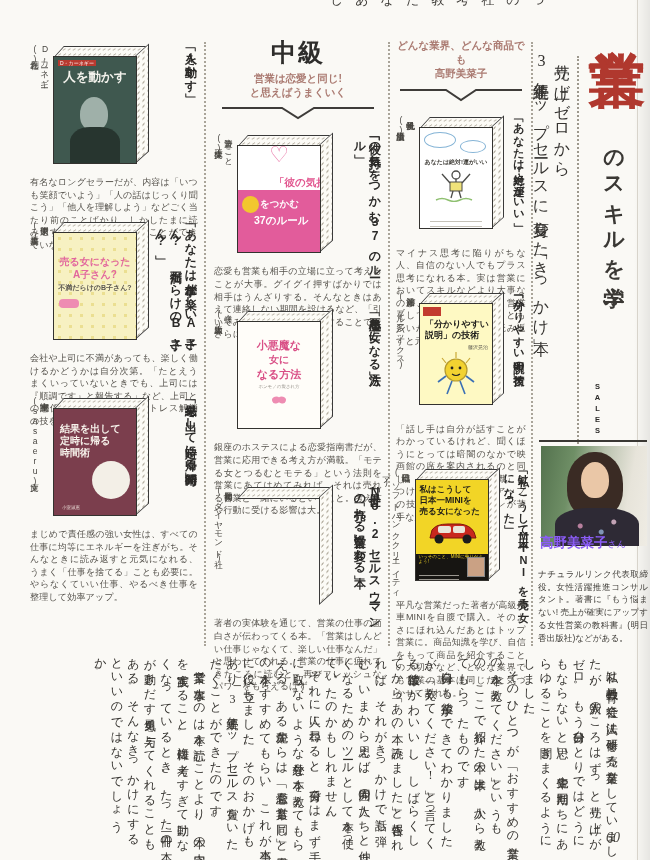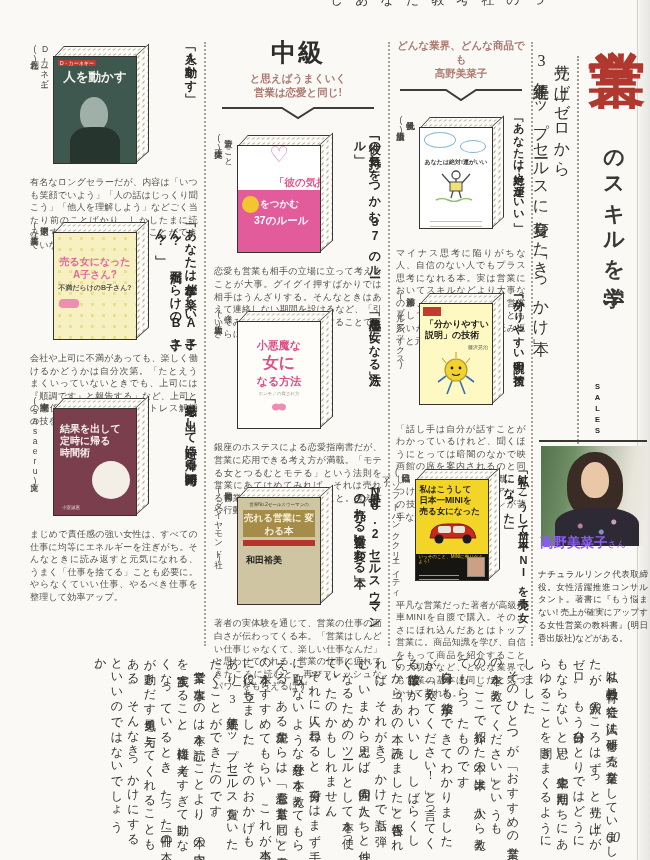--- a/index.html
+++ b/index.html
@@ -83,21 +83,21 @@
   .cv3 .sub{position:absolute;left:8px;bottom:5px;color:#e8d9d4;font-size:4.5px;}
   .cv4{background:#fff;}
   .cv4 .heart{position:absolute;left:0;top:-4px;width:100%;text-align:center;color:#e873a5;font-size:22px;}
   .cv4 .band{position:absolute;left:0;top:30px;width:100%;text-align:center;color:#e2568f;font-weight:bold;font-size:10.5px;margin-left:32px;}
   .cv4 .pink{position:absolute;left:0;top:44px;width:100%;height:62px;background:#e25c9b;}
   .cv4 .p1{margin:8px 0 0 22px;color:#fff;font-weight:bold;font-size:9.5px;}
   .cv4 .p2{margin:3px 0 0 16px;color:#fff;font-weight:bold;font-size:10.5px;}
   .cv4 .badge{position:absolute;left:4px;top:50px;width:17px;height:17px;background:#f2c72e;border-radius:50%;}
   .cv5{background:#fffdf9;}
   .cv5 .l1{margin:16px 0 0 0;text-align:center;color:#d94f86;font-weight:bold;font-size:11px;}
-  .cv5 .l2{text-align:center;color:#d94f86;font-weight:bold;font-size:16px;}
+  .cv5 .l2{text-align:center;color:#d94f86;font-weight:bold;font-size:10px;}
   .cv5 .l3{text-align:center;color:#d94f86;font-weight:bold;font-size:11px;}
   .cv5 .sub5{text-align:center;color:#9a968f;font-size:4.5px;margin-top:2px;}
   .cv5 svg{display:block;margin:6px auto 0;}
   .cv6{background:#cfc5a3;}
   .cv6 .top6{position:absolute;left:0;top:4px;width:100%;text-align:center;color:#3c3a34;font-size:4.5px;}
   .cv6 .band6{position:absolute;left:5px;top:12px;width:72px;height:26px;background:#a58d49;
     color:#f7f0da;font-weight:bold;font-size:9.5px;line-height:13px;text-align:center;padding-top:1px;}
   .cv6 .red6{position:absolute;left:5px;top:42px;width:72px;height:6px;background:#b4352c;}
   .cv6 .auth6{position:absolute;left:0;top:56px;width:100%;text-align:left;padding-left:8px;color:#22211e;font-weight:bold;font-size:9px;}
   .cv7{background:#fff;}
@@ -223,22 +223,22 @@
         <div class="title-col v">「結果を出して定時に帰る時間術」</div>
       </div>
       <p class="desc">まじめで責任感の強い女性は、すべての仕事に均等にエネルギーを注ぎがち。そんなときに読み返すと元気になれる、うまく「仕事を捨てる」ことも必要に。やらなくていい仕事、やるべき仕事を整理して効率アップ。</p>
     </div>
   </div>
 
   <div class="col" id="col-mid">
     <div class="col-head">
       <div class="level">中級</div>
       <div class="tagline">
+        <div>営業は恋愛と同じ!</div>
         <div>と思えばうまくいく</div>
-        <div>営業は恋愛と同じ!</div>
       </div>
       <svg class="chevron" width="156" height="18">
           <polyline points="2,5 62,5 78,15 94,5 154,5" fill="none" stroke="#3e3c39" stroke-width="2"></polyline>
         </svg>
     </div>
 
     <div class="book-block">
       <div class="book-row">
         <div class="author-col v">
           <div>野波まこと</div>
@@ -289,26 +289,20 @@
 
     <div class="book-block">
       <div class="book-row">
         <div class="author-col v">
           <div>和田裕美</div>
           <div>(ダイヤモンド社)</div>
         </div>
         <div class="book">
           <div class="bk-top"></div>
           <div class="bk-side"></div>
-          <div class="cover cv6">
-            <div class="top6">世界No.2セールスウーマンの</div>
-            <div class="band6">売れる営業に 変わる本</div>
-            <div class="red6"></div>
-            <div class="auth6">和田裕美</div>
-          </div>
         </div>
         <div class="title-col v">「世界No.2セールスウーマンの「売れる営業」に変わる本」</div>
       </div>
       <p class="desc">著者の実体験を通じて、営業の仕事の面白さが伝わってくる本。「営業はしんどい仕事じゃなくて、楽しい仕事なんだ」と思わせてくれる。営業の仕事に疲れてきたころに読むと、再びフレッシュなパワーをもらえるはず。</p>
     </div>
   </div>
 
   <div class="col" id="col-beg">
     <div class="col-head">
       <div class="tagline">

